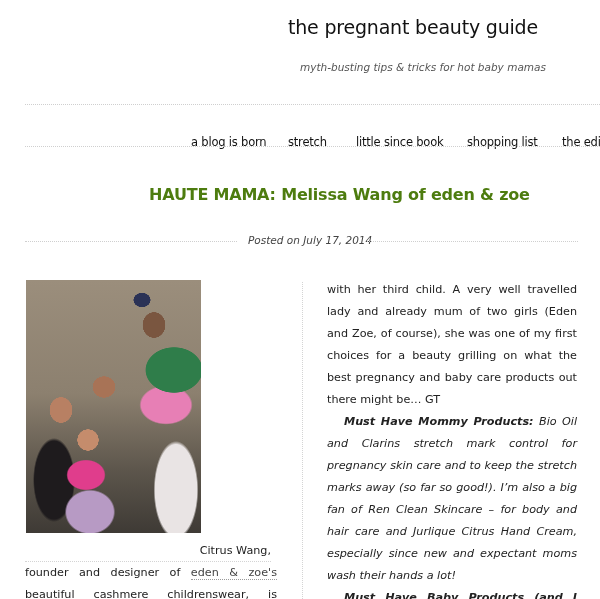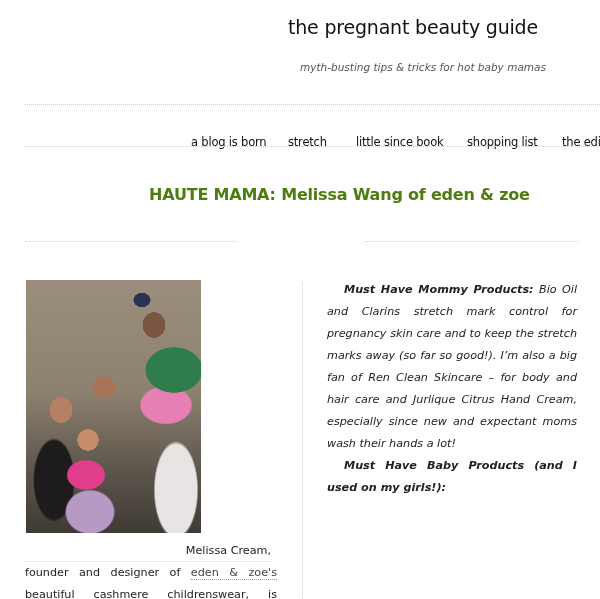--- a/index.html
+++ b/index.html
@@ -100,28 +100,33 @@
   <span class="nav-item" style="left:356px">little since book</span>
   <span class="nav-item" style="left:467px">shopping list</span>
   <span class="nav-item" style="left:562px">the edit</span>
 </nav>
 <div class="nav-rule bottom"></div>
 
 <h1 class="post-title">HAUTE MAMA: Melissa Wang of eden &amp; zoe</h1>
 
 <div class="meta-row">
   <div class="meta-rule left"></div>
+  <div class="meta-text">
+    <span>Posted on</span>
+    <span class="date">July 17, 2014</span>
+  </div>
   <div class="meta-rule right"></div>
 </div>
 
 <div class="photo" role="img" aria-label="Melissa Wang with her husband and two daughters"></div>
 
 <div class="left-col">
-  <span class="caption-line">Melissa Cream,</span>
+  <span class="caption-line">Citrus Wang,</span>
   <span>founder and designer of </span><span class="link">eden &amp; zoe's</span><span> beautiful cashmere childrenswear, is currently pregnant</span>
 </div>
 
 <div class="col-divider"></div>
 
 <div class="right-col">
+  <p>with her third child. A very well travelled lady and already mum of two girls (Eden and Zoe, of course), she was one of my first choices for a beauty grilling on what the best pregnancy and baby care products out there might be… GT</p>
   <p class="indent"><b>Must Have Mommy Products:</b><span> Bio Oil and Clarins stretch mark control for pregnancy skin care and to keep the stretch marks away (so far so good!). I’m also a big fan of Ren Clean Skincare – for body and hair care and Jurlique Citrus Hand Cream, especially since new and expectant moms wash their hands a lot!</span></p>
   <p class="indent"><b>Must Have Baby Products (and I used on my girls!):</b></p>
 </div>
 
 </body></html>

